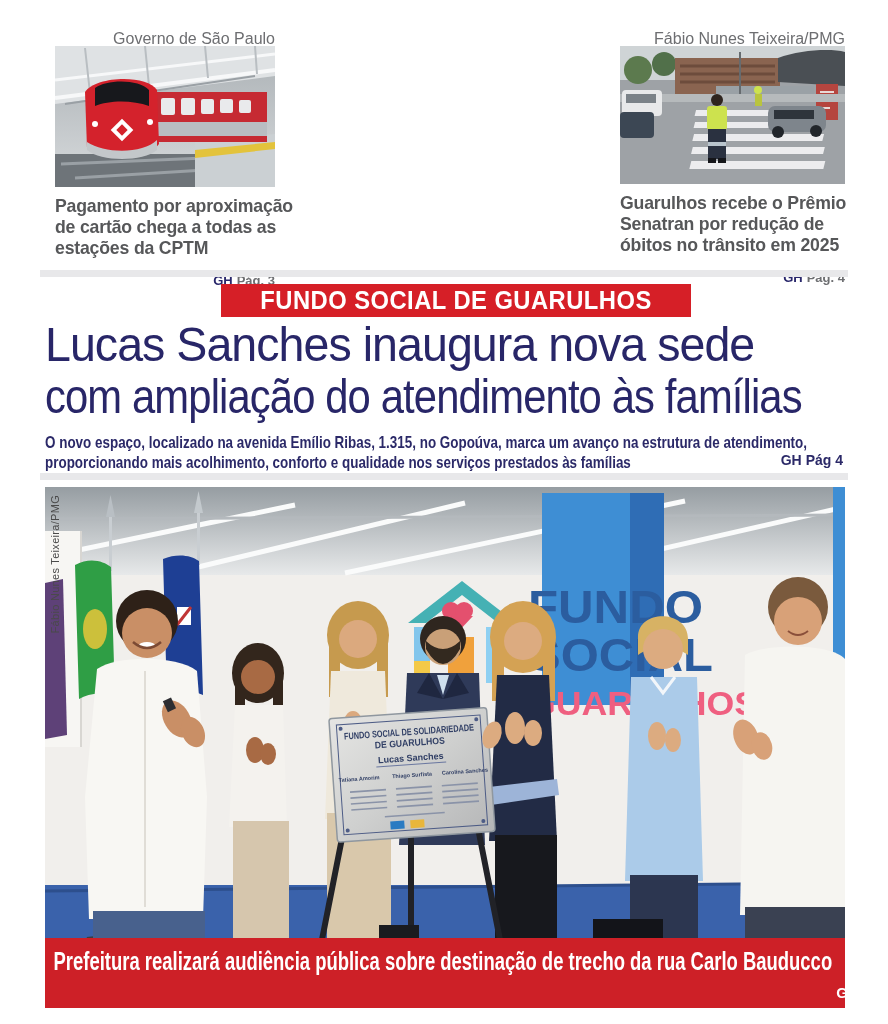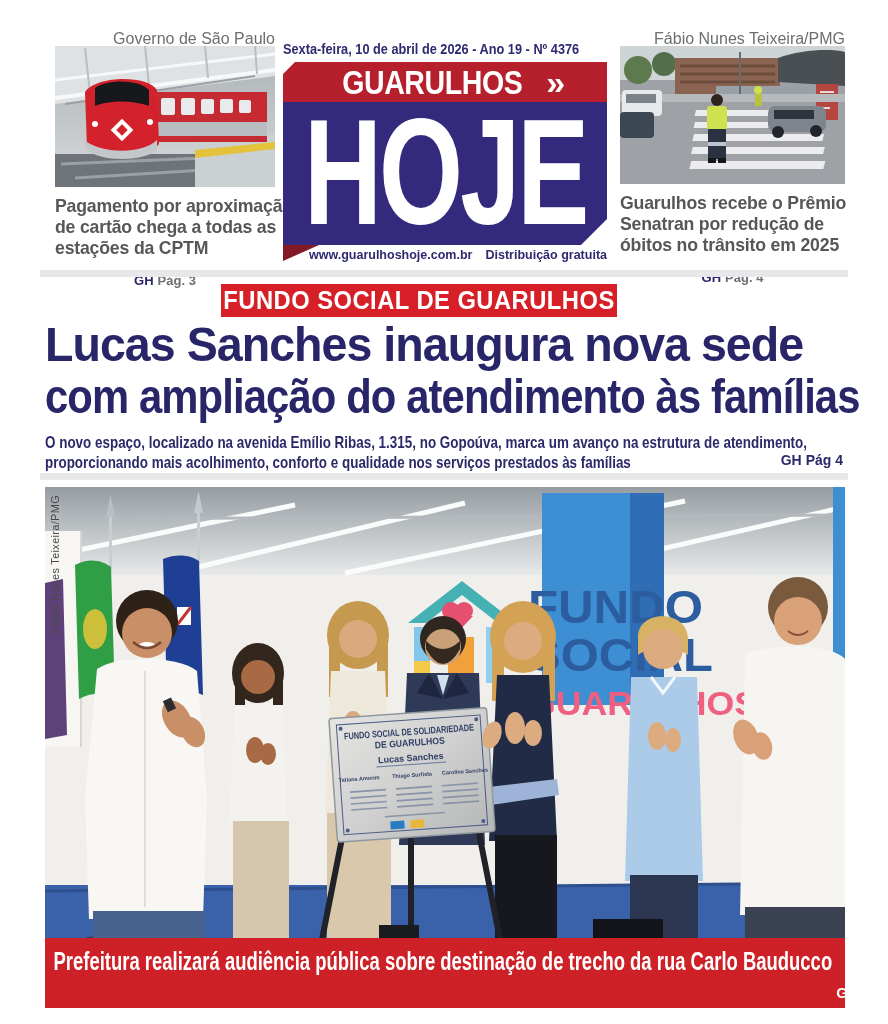--- a/index.html
+++ b/index.html
@@ -7,21 +7,21 @@
         font-family:"Liberation Sans",sans-serif;overflow:hidden;}
   .abs{position:absolute;}
 
   
   .story{width:220px;}
   .credit{font-size:16px;color:#6d6e71;text-align:right;height:14px;margin-bottom:2px;}
   .sm-photo{display:block;border:0;}
   .story-headline{margin-top:8px;font-size:19px;line-height:21px;font-weight:bold;
                   color:#565759;letter-spacing:-0.2px;transform:scaleX(0.93);transform-origin:left top;white-space:nowrap;}
   .story-headline div{white-space:nowrap;}
-  .tagrow{text-align:center;font-size:13px;margin-top:15px;}
+  .tagrow{text-align:right;font-size:13px;margin-top:15px;}
   .gh{font-weight:bold;color:#29276b;}
   .pg{font-weight:bold;color:#6d6e71;margin-left:4px;}
 
   
   #masthead{left:283px;top:40px;width:324px;height:225px;}
   .m-date{position:absolute;top:0;left:0;font-size:15px;font-weight:bold;color:#2e2a70;
           white-space:nowrap;transform:scaleX(0.85);transform-origin:left top;}
   .m-red{position:absolute;top:22px;left:0;width:324px;height:40px;background:#b5202c;
          display:flex;align-items:center;justify-content:center;gap:7px;
          clip-path:polygon(12px 0,100% 0,100% 100%,0 100%,0 12px);}
@@ -37,25 +37,25 @@
           border-top:16px solid #811a25;border-right:36px solid transparent;}
   .m-bottom{position:absolute;top:208px;left:0;width:324px;display:flex;
             justify-content:space-between;align-items:flex-start;padding-left:26px;box-sizing:border-box;}
   .m-site{font-size:12.5px;font-weight:bold;color:#2e2a70;}
   .m-dist{font-size:12.5px;font-weight:bold;color:#2e2a70;}
 
   
   .divider{left:40px;width:808px;height:7px;background:#e8e8ea;}
 
   
-  #kicker{left:221px;top:284px;width:396px;height:33px;background:#d61f27;
+  #kicker{left:221px;top:284px;width:470px;height:33px;background:#d61f27;
           display:flex;align-items:center;justify-content:center;}
   #kicker span{color:#fff;font-weight:bold;font-size:25px;letter-spacing:0.5px;
           transform:scaleX(0.95);white-space:nowrap;}
-  #headline{left:45px;top:319px;width:820px;color:#282668;font-weight:bold;
+  #headline{left:45px;top:319px;width:820px;color:#282668;font-weight:normal;
             font-size:48px;line-height:52px;letter-spacing:-1px;}
   #headline .l1{white-space:nowrap;transform:scaleX(0.97);transform-origin:left top;}
   #headline .l2{white-space:nowrap;transform:scaleX(0.87);transform-origin:left top;}
   #deck{left:45px;top:433px;color:#2b2968;font-weight:bold;font-size:17px;line-height:20px;}
   #deck div{white-space:nowrap;transform:scaleX(0.79);transform-origin:left top;}
   #deck-tag{right:45px;top:452px;font-size:14px;}
   #deck-tag .gh,#deck-tag .pg{color:#2b2968;}
 
   
   #photo{left:45px;top:487px;width:800px;height:521px;overflow:hidden;background:#e9e7e4;}
@@ -111,35 +111,20 @@
     <div class="story-headline">
       <div>Pagamento por aproximação</div>
       <div>de cartão chega a todas as</div>
       <div>estações da CPTM</div>
     </div>
     <div class="tagrow">
       <span class="gh">GH</span><span class="pg">Pág. 3</span>
     </div>
   </div>
 
-  <div class="abs" id="masthead">
-    <div class="m-date">Sexta-feira, 10 de abril de 2026 - Ano 19 - Nº 4376</div>
-    <div class="m-red">
-      <span class="wordmark">GUARULHOS</span>
-      <span class="chev">»</span>
-    </div>
-    <div class="m-blue">
-      <span class="big">HOJE</span>
-    </div>
-    <div class="m-fold"></div>
-    <div class="m-bottom">
-      <span class="m-site">www.guarulhoshoje.com.br</span>
-      <span class="m-dist">Distribuição gratuita</span>
-    </div>
-  </div>
 
   <div class="abs story" style="left:620px;top:30px;width:225px;">
     <div class="credit" style="width:225px;">Fábio Nunes Teixeira/PMG</div>
     <svg class="sm-photo" width="225" height="138" viewBox="0 0 225 138">
       <rect width="225" height="138" fill="#9ea2a6"></rect>
       <rect x="0" y="0" width="225" height="34" fill="#cfd4d6"></rect>
       <circle cx="18" cy="24" r="14" fill="#5c7a4e"></circle>
         <circle cx="44" cy="18" r="12" fill="#51704a"></circle>
       <rect x="55" y="12" width="105" height="36" fill="#8a6450"></rect>
       <path d="M60,20 H155 M60,28 H155 M60,36 H155" stroke="#6d4c3c" stroke-width="3"></path>

